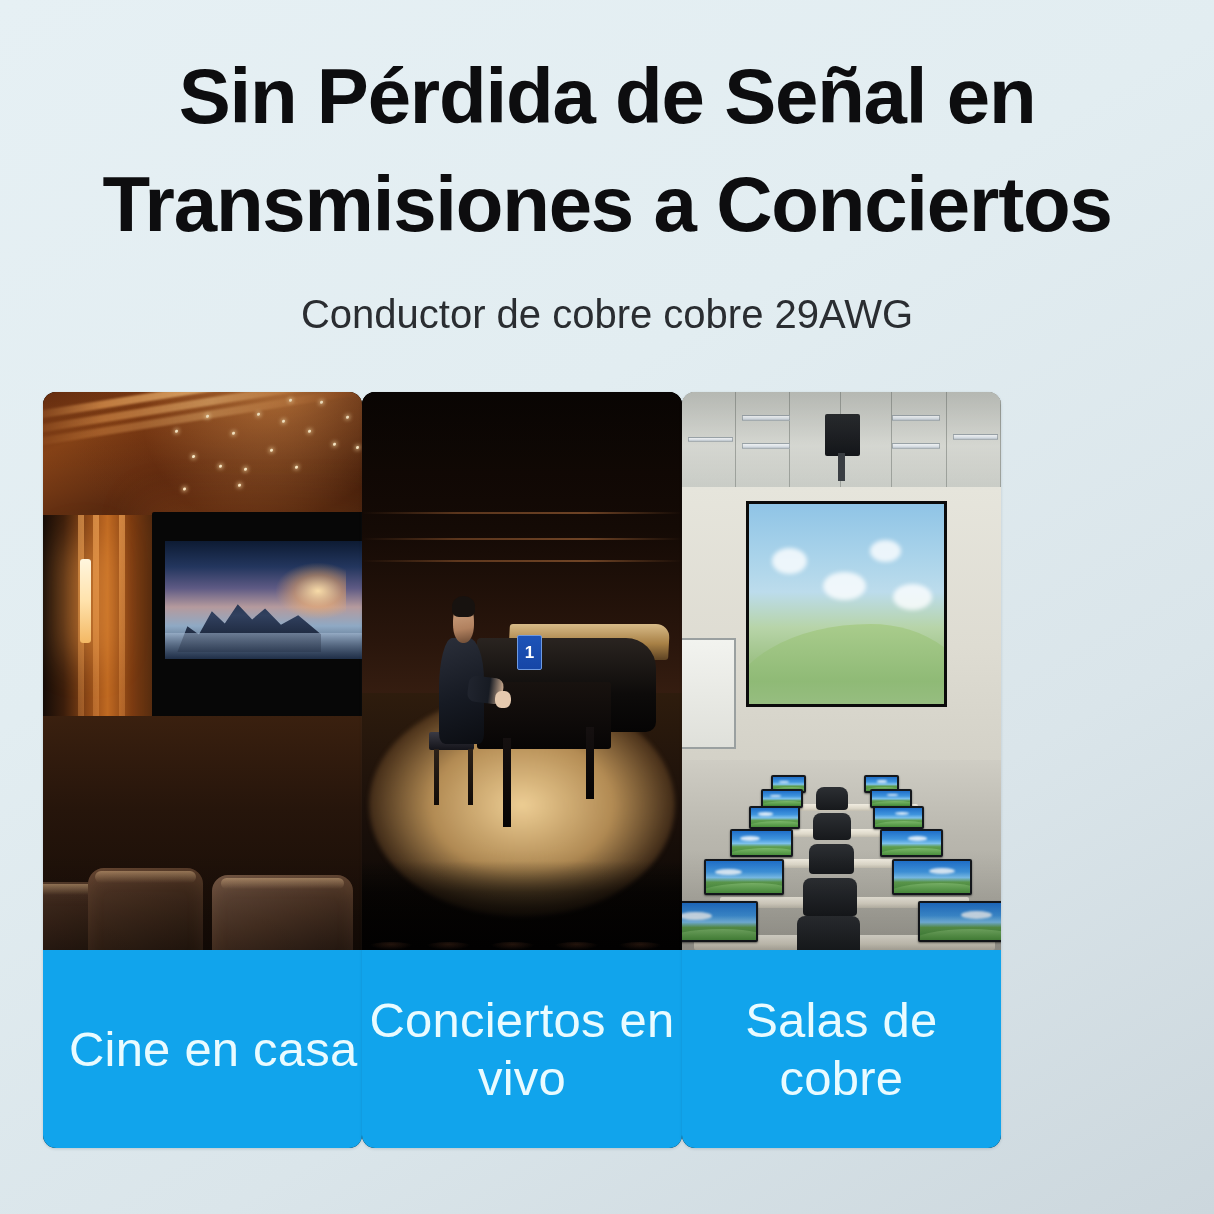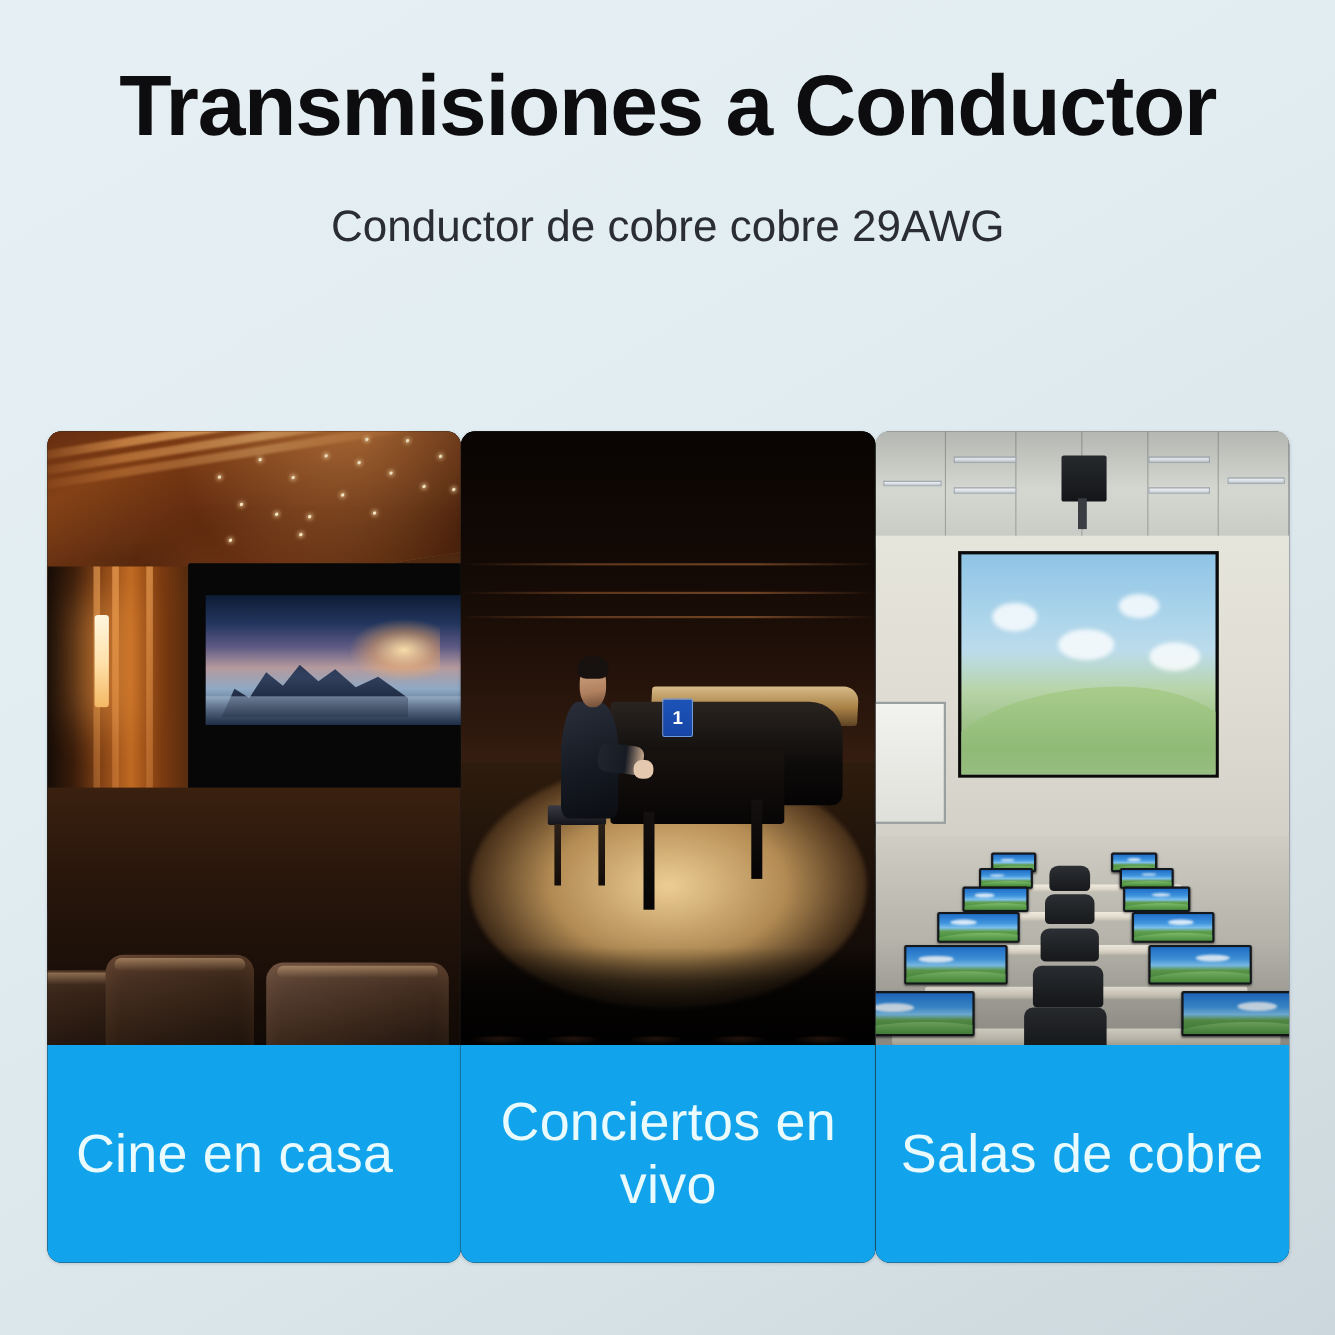--- a/index.html
+++ b/index.html
@@ -50,21 +50,21 @@
     font-weight: 400;
     color: #2a2d31;
     letter-spacing: 0px;
   }
 
   
   .cards {
     position: absolute;
     left: 43px;
     top: 392px;
-    width: 1129px;
+    width: 958px;
     height: 756px;
     display: flex;
     justify-content: center;
   }
   .card {
     position: relative;
     flex: 1 1 0;
     height: 756px;
     border-radius: 13px;
     overflow: hidden;
@@ -393,21 +393,22 @@
     background: linear-gradient(180deg, rgba(0,0,0,0.10) 0%, rgba(0,0,0,0) 18%, rgba(0,0,0,0) 82%, rgba(0,0,0,0.18) 100%);
   }
 </style>
 </head>
 <body>
 
 <div class="page">
 
   <div class="header">
     <h1 class="headline">
-      <span class="l2">Transmisiones a Conductor</span>
+      <span>Sin Pérdida de Señal en</span>
+      <span class="l2">Transmisiones a Conciertos</span>
     </h1>
     <div class="subtitle">Conductor de cobre cobre 29AWG</div>
   </div>
 
   <div class="cards">
 
     <div class="card">
       <div class="card-photo">
         <div class="ht">
           <div class="ht-ceiling">

